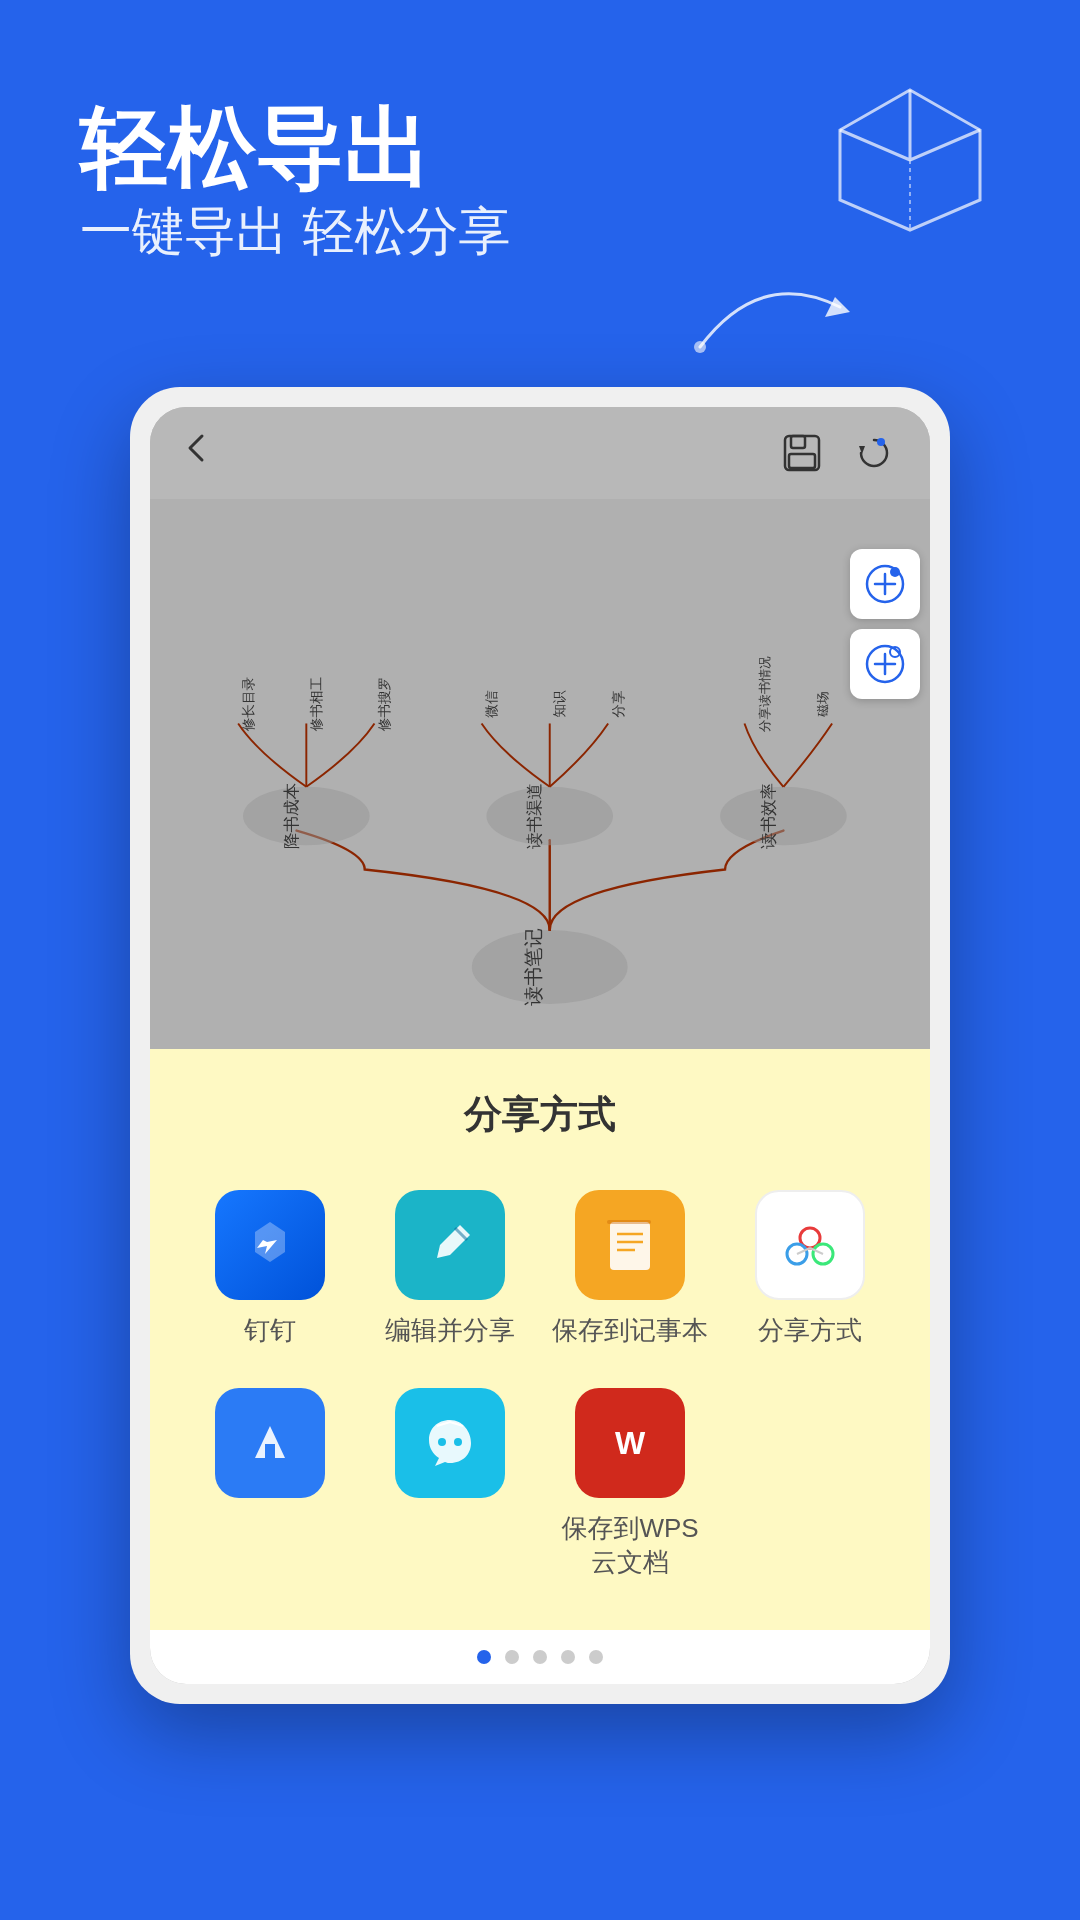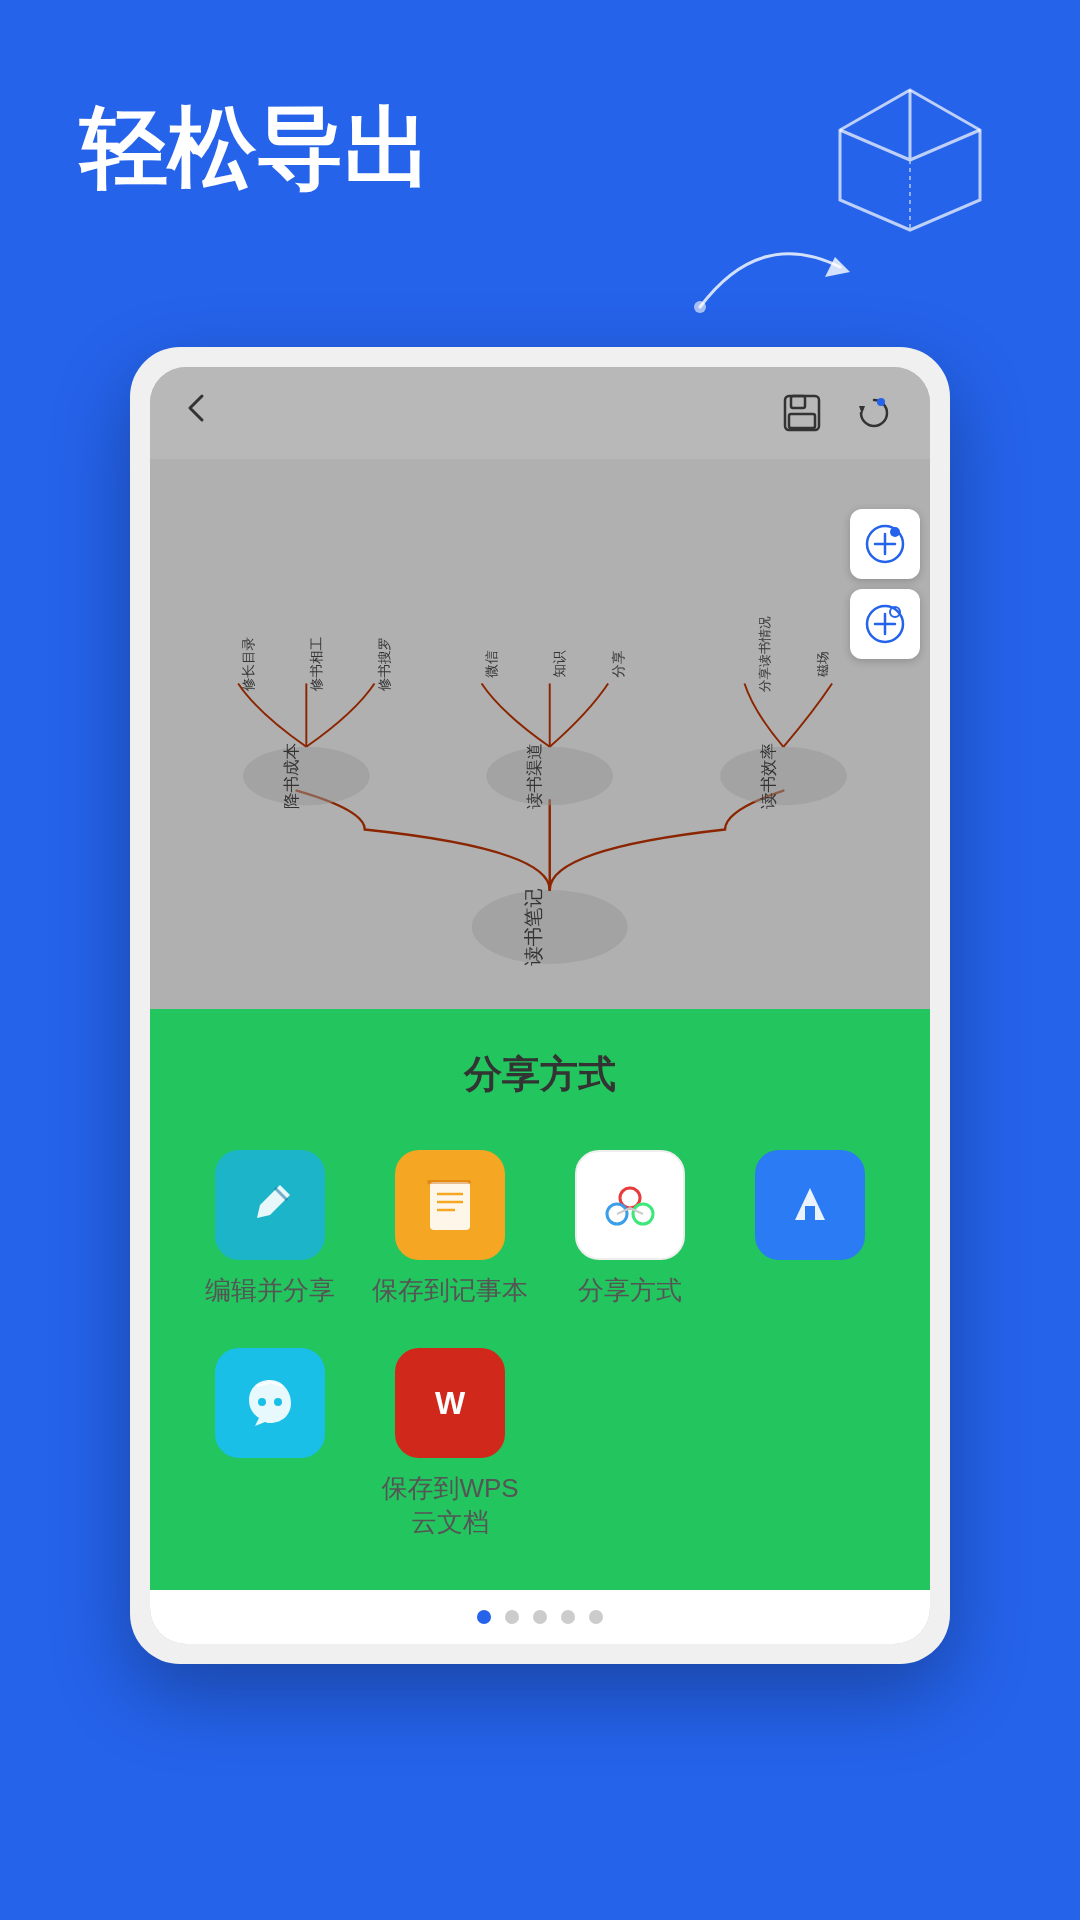--- a/index.html
+++ b/index.html
@@ -27,21 +27,20 @@
       width: 100%;
       padding: 100px 80px 40px 80px;
       position: relative;
     }
 
     .main-title {
       font-size: 88px;
       font-weight: 700;
       color: #ffffff;
       line-height: 1.1;
-      margin-bottom: 30px;
     }
 
     .sub-title {
       font-size: 52px;
       font-weight: 400;
       color: rgba(255,255,255,0.9);
     }
 
     
     .cube-icon {
@@ -138,21 +137,21 @@
       border-radius: 12px;
       display: flex;
       align-items: center;
       justify-content: center;
       box-shadow: 0 2px 8px rgba(0,0,0,0.2);
       cursor: pointer;
     }
 
     
     .share-sheet {
-      background: #22c55e;
+      background: #fef9c3;
       border-radius: 0;
       padding: 40px 40px 50px 40px;
     }
 
     .share-title {
       text-align: center;
       font-size: 38px;
       font-weight: 600;
       color: #333;
       margin-bottom: 50px;
@@ -236,20 +235,21 @@
       background: #D0291C;
     }
   </style>
 </head>
 <body>
 
 <div class="page-wrapper">
 
   <div class="header-section">
     <h1 class="main-title">轻松导出</h1>
+    <p class="sub-title">一键导出 轻松分享</p>
 
     <div class="cube-icon">
       <svg viewBox="0 0 180 160" fill="none" xmlns="http://www.w3.org/2000/svg">
         <path d="M90 10 L160 50 L160 120 L90 150 L20 120 L20 50 Z" stroke="rgba(255,255,255,0.7)" stroke-width="3" fill="none"></path>
         <path d="M90 10 L90 80 M90 80 L160 50 M90 80 L20 50" stroke="rgba(255,255,255,0.7)" stroke-width="3" fill="none"></path>
         <path d="M90 80 L90 150" stroke="rgba(255,255,255,0.5)" stroke-width="2" fill="none" stroke-dasharray="4,4"></path>
       </svg>
     </div>
 
     <div class="arrow-curve">
@@ -349,20 +349,29 @@
             </svg>
           </div>
         </div>
       </div>
 
       <div class="share-sheet">
         <div class="share-title">分享方式</div>
 
         <div class="share-grid">
 
+          <div class="share-item">
+            <div class="share-icon-wrap icon-dingtalk">
+              <svg width="70" height="70" viewBox="0 0 70 70">
+                <path d="M35 12 L20 22 L20 42 L35 52 L50 42 L50 22 Z" fill="white" opacity="0.3"></path>
+                <path d="M28 30 L22 38 L32 36 L30 44 L42 30 L32 32 Z" fill="white"></path>
+              </svg>
+            </div>
+            <span class="share-label">钉钉</span>
+          </div>
 
 
           <div class="share-item">
             <div class="share-icon-wrap icon-edit-share">
               <svg width="70" height="70" viewBox="0 0 70 70">
                 <path d="M45 15 L25 35 L22 48 L35 45 L55 25 Z" fill="white" opacity="0.9"></path>
                 <path d="M40 18 L52 30" stroke="rgba(0,100,150,0.5)" stroke-width="3" fill="none"></path>
               </svg>
             </div>
             <span class="share-label">编辑并分享</span>

